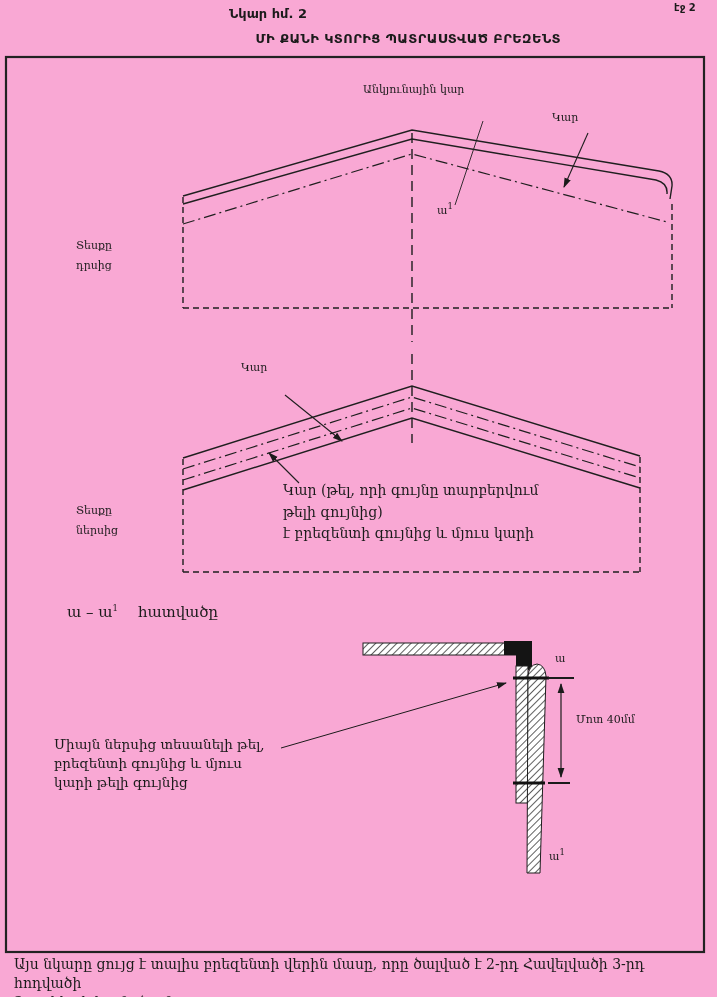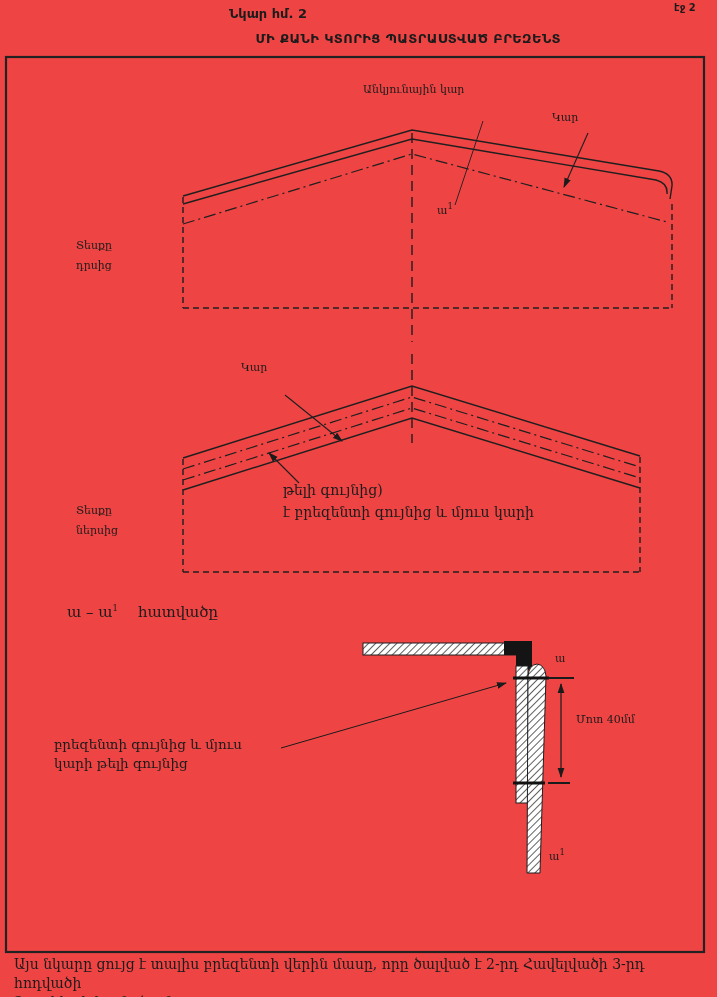--- a/index.html
+++ b/index.html
@@ -1,17 +1,17 @@
 <!DOCTYPE html>
 <html><head>
 <meta charset="utf-8">
 <style>
   html,body{margin:0;padding:0;background:#e8e8e8;}
   .page{
-    position:relative;width:717px;height:997px;background:#ef4444;
+    position:relative;width:717px;height:997px;background:#f9a8d4;
     margin:0 auto;overflow:hidden;
     font-family:"DejaVu Serif","DejaVu Sans",serif;color:#1b1b1b;
   }
   .abs{position:absolute;}
   .hdr{font-family:"DejaVu Sans","Liberation Sans",sans-serif;font-weight:bold;}
   .fig-no{left:178px;top:6px;width:180px;text-align:center;font-size:13px;}
   .page-no{left:674px;top:2px;font-size:10px;}
   .doc-title{left:61px;top:31px;width:500px;text-align:right;font-size:13px;letter-spacing:.4px;}
   svg.drawing{position:absolute;left:0;top:0;}
   .lbl{position:absolute;font-size:11px;line-height:20px;white-space:nowrap;}
@@ -91,29 +91,31 @@
 
   <div class="lbl lbl-wrap" style="left:76px;top:214px;width:66px;">Տեսքը դրսից</div>
 
   <div class="marker" style="left:437px;top:204px;"><span>ա</span><sup>1</sup></div>
 
   <div class="lbl" style="left:241px;top:358px;">Կար</div>
 
   <div class="lbl lbl-wrap" style="left:76px;top:479px;width:66px;">Տեսքը ներսից</div>
 
   <div class="note" style="left:283px;top:480px;">
+    <div>Կար (թել, որի գույնը տարբերվում</div>
     <div>թելի գույնից)</div>
     <div>է բրեզենտի գույնից և մյուս կարի</div>
   </div>
 
   <div class="section-title">
     <span>ա – ա</span><sup class="sec-sup">1</sup><span class="post">հատվածը</span>
   </div>
 
   <div class="note-sm" style="left:54px;top:735px;">
+    <div>Միայն ներսից տեսանելի թել,</div>
     <div>բրեզենտի գույնից և մյուս</div>
     <div>կարի թելի գույնից</div>
   </div>
 
   <div class="marker" style="left:555px;top:652px;">ա</div>
 
   <div class="lbl" style="left:576px;top:710px;">Մոտ 40մմ</div>
 
   <div class="marker" style="left:549px;top:850px;"><span>ա</span><sup>1</sup></div>
 

